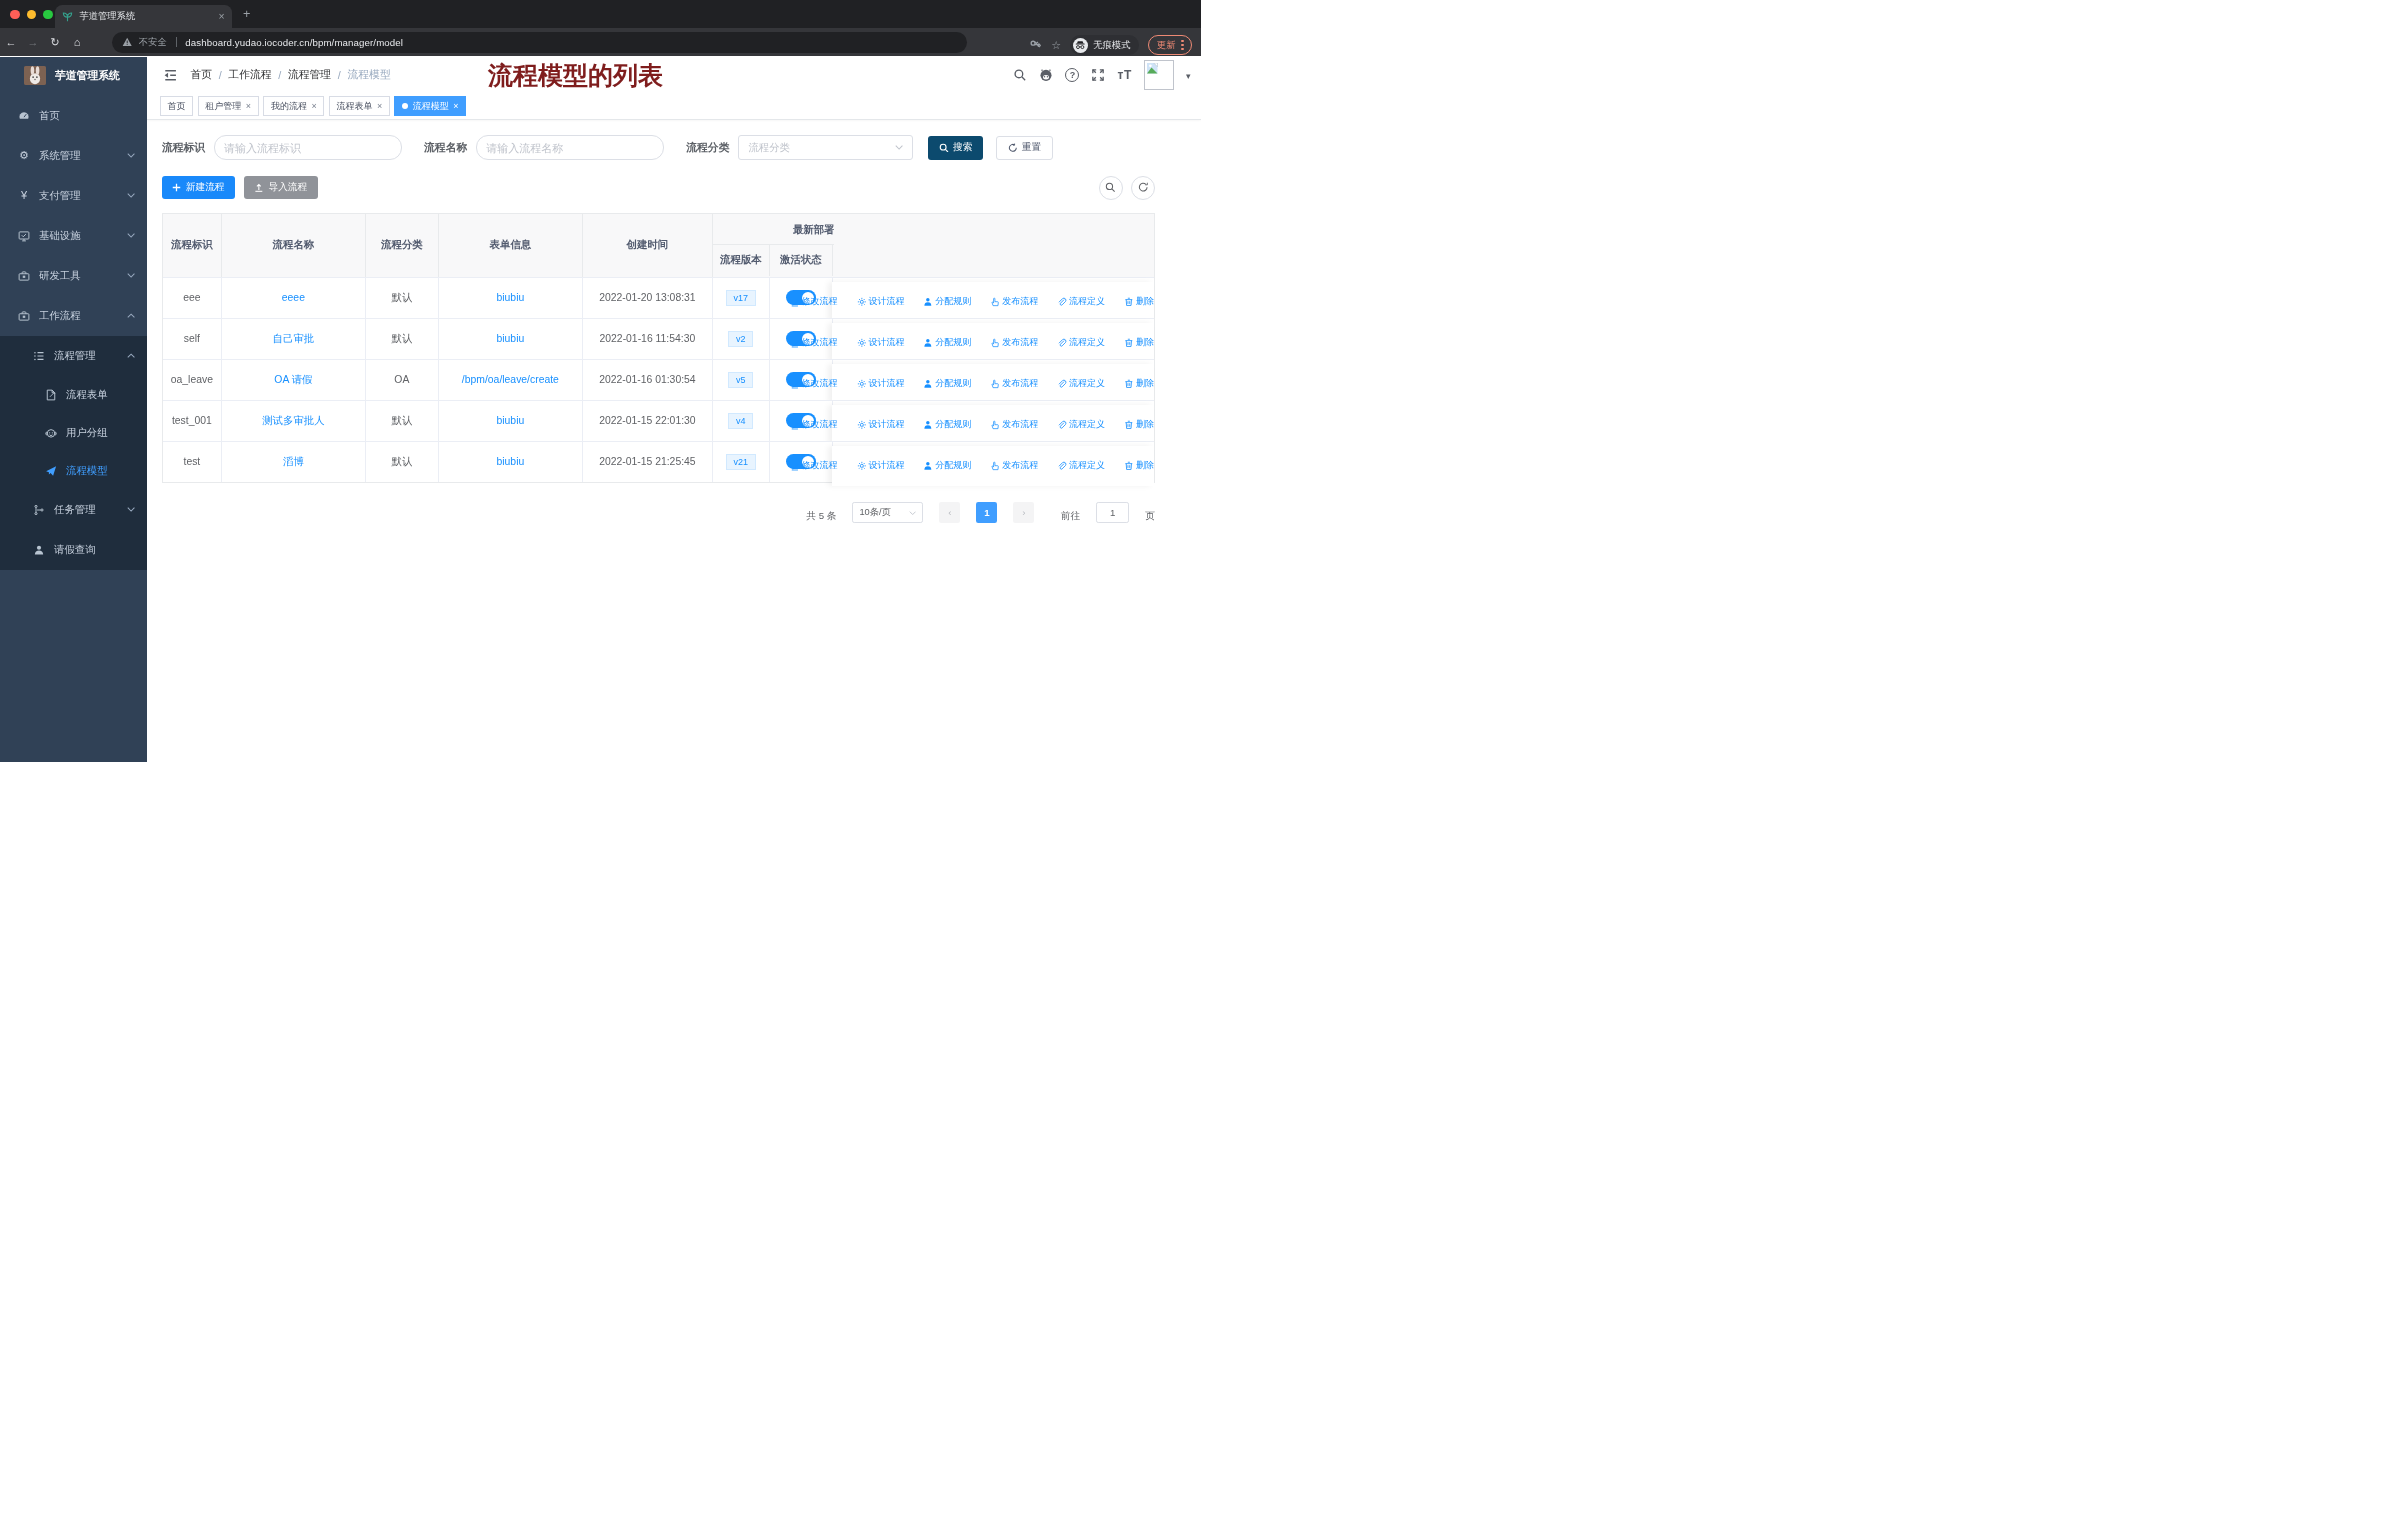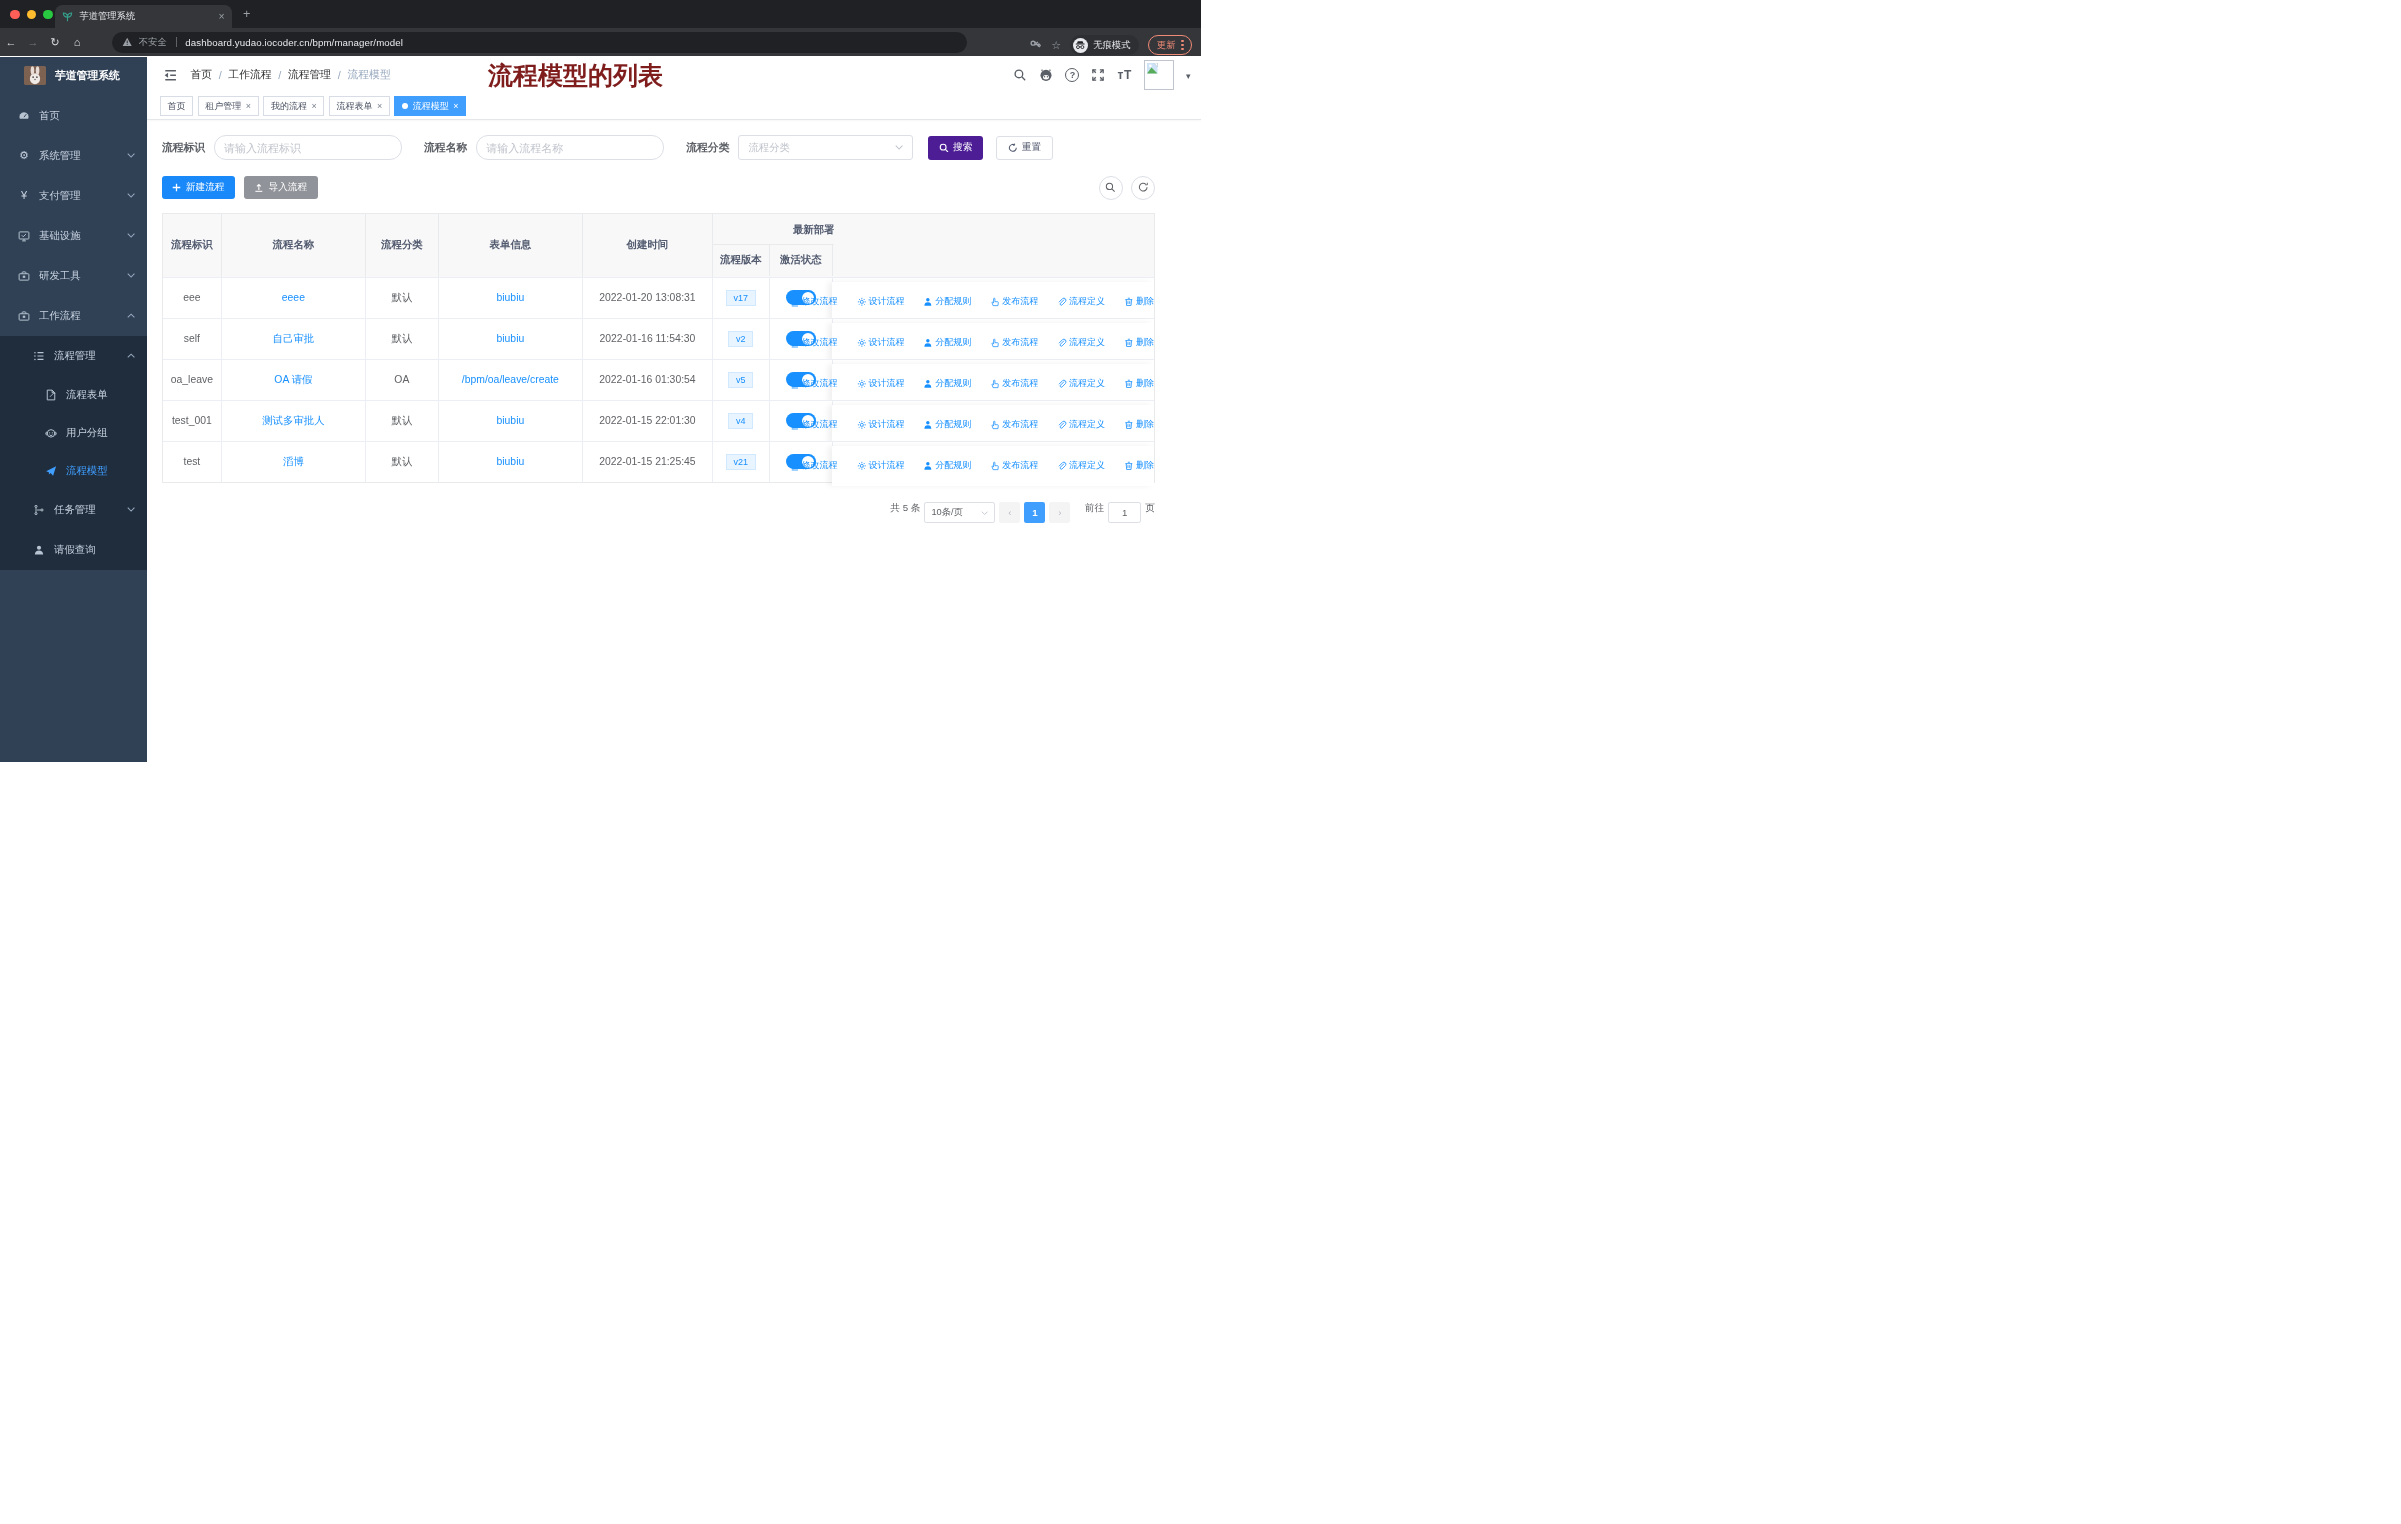--- a/index.html
+++ b/index.html
@@ -95,21 +95,21 @@
   .filter-row { display:flex; align-items:center; height:25px; margin-bottom:15.6px; }
   .f-label { font-size:10.8px; font-weight:bold; color:#5c6066; margin-right:9px; white-space:nowrap; }
   .f-input { width:188px; height:25px; border:0.7px solid #dcdfe6; border-radius:12px; padding:0 9px;
              font-size:11px; color:#606266; outline:none; font-family:inherit; }
   .f-input::placeholder { color:#c0c4cc; }
   .gap30 { width:22px; }
   .f-select { width:175px; height:25px; border:0.7px solid #dcdfe6; border-radius:3px; display:flex;
               align-items:center; padding:0 9px; color:#c0c4cc; font-size:10.4px; justify-content:space-between; }
   .btn { height:24px; border-radius:3px; display:inline-flex; align-items:center; justify-content:center;
          gap:4.5px; font-size:9.7px; padding:0 10.4px; border:none; font-family:inherit; }
-  .btn-search { background:#4c1d95; color:#fff; margin-left:15px; }
+  .btn-search { background:#0c4a6e; color:#fff; margin-left:15px; }
   .btn-reset { background:#fff; color:#515a6e; border:0.7px solid #dcdfe6; margin-left:13.4px; }
   .btn-row { display:flex; align-items:center; margin-bottom:13.4px; }
   .btn-create { background:#1989fa; color:#fff; height:23px; }
   .btn-import { background:#909399; color:#fff; height:23px; margin-left:9px; }
   .btn-row .spacer { flex:1; }
   .circ-btn { width:24px; height:24px; border-radius:50%; border:0.7px solid #dcdfe6; background:#fff;
               display:flex; align-items:center; justify-content:center; margin-left:8.2px; color:#606266; }
 
   
   .tbl { position:relative; width:993px; border:0.7px solid #e8eaec; font-size:10.4px; color:#606266; }
@@ -134,22 +134,22 @@
   .sw::after { content:""; position:absolute; right:1.5px; top:1.5px; width:12px; height:12px;
                border-radius:50%; background:#fff; }
   .row-actions { position:absolute; right:0; top:4px; height:100%; width:322px; background:#fff;
                  box-shadow:-3.7px 0 6px rgba(0,0,0,.06); display:flex; align-items:center;
                  justify-content:flex-end; gap:19px; }
   .alink { color:#1890ff; font-size:9px; display:inline-flex; align-items:center; gap:2.2px;
            white-space:nowrap; text-decoration:none; }
   .alink svg { width:9.7px; height:9.7px; }
 
   
-  .pagination { width:993px; display:flex; align-items:flex-start; justify-content:flex-end;
-                gap:4px; margin-top:19.4px; font-size:9.7px; color:#606266; }
+  .pagination { width:993px; display:flex; align-items:flex-end; justify-content:flex-end;
+                gap:16px; margin-top:19.4px; font-size:9.7px; color:#606266; }
   .pg-select { width:71px; height:21px; border:0.7px solid #dcdfe6; border-radius:2.2px; display:flex;
                align-items:center; justify-content:space-between; padding:0 6px; color:#606266; font-size:9.3px; }
   .pg-btn { width:21px; height:21px; background:#f4f4f5; border-radius:2.2px; display:flex;
             align-items:center; justify-content:center; color:#b6b9bf; font-size:9.7px; }
   .pg-cur { width:21px; height:21px; background:#409eff; border-radius:2.2px; color:#fff;
             display:flex; align-items:center; justify-content:center; font-weight:bold; }
   .pg-input { width:33px; height:21px; border:0.7px solid #dcdfe6; border-radius:2.2px; text-align:center;
               font-size:9.7px; color:#606266; outline:none; font-family:inherit; }
   svg { display:block; }
 </style>

